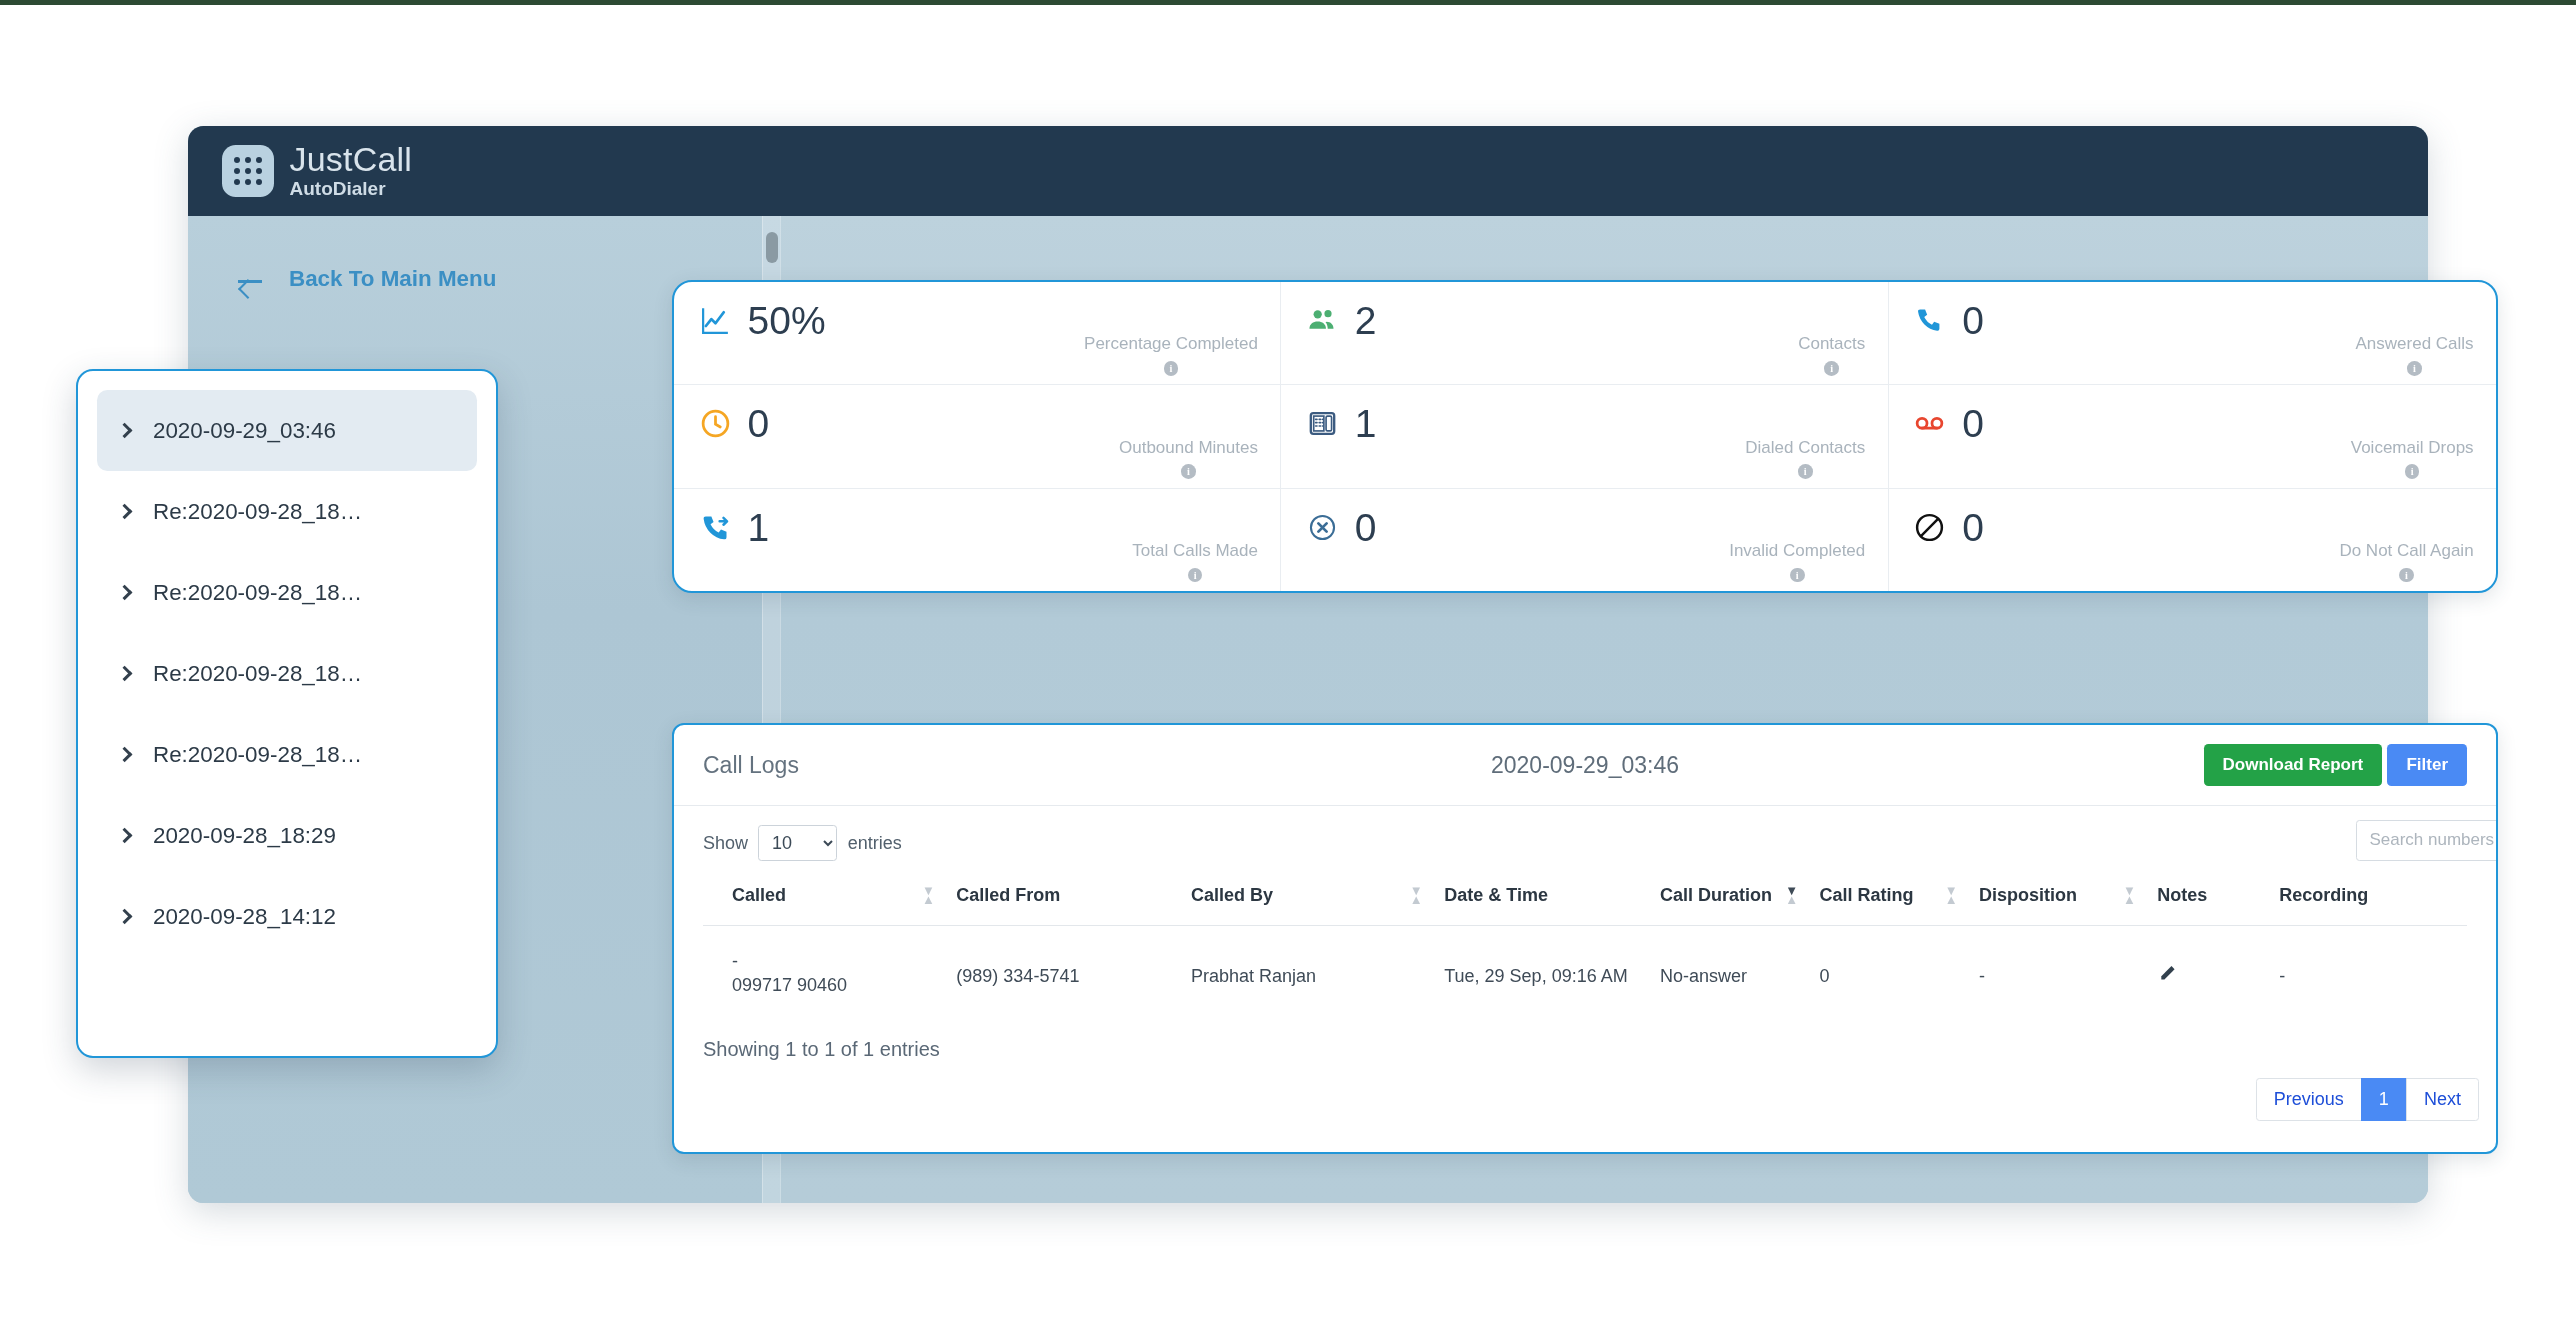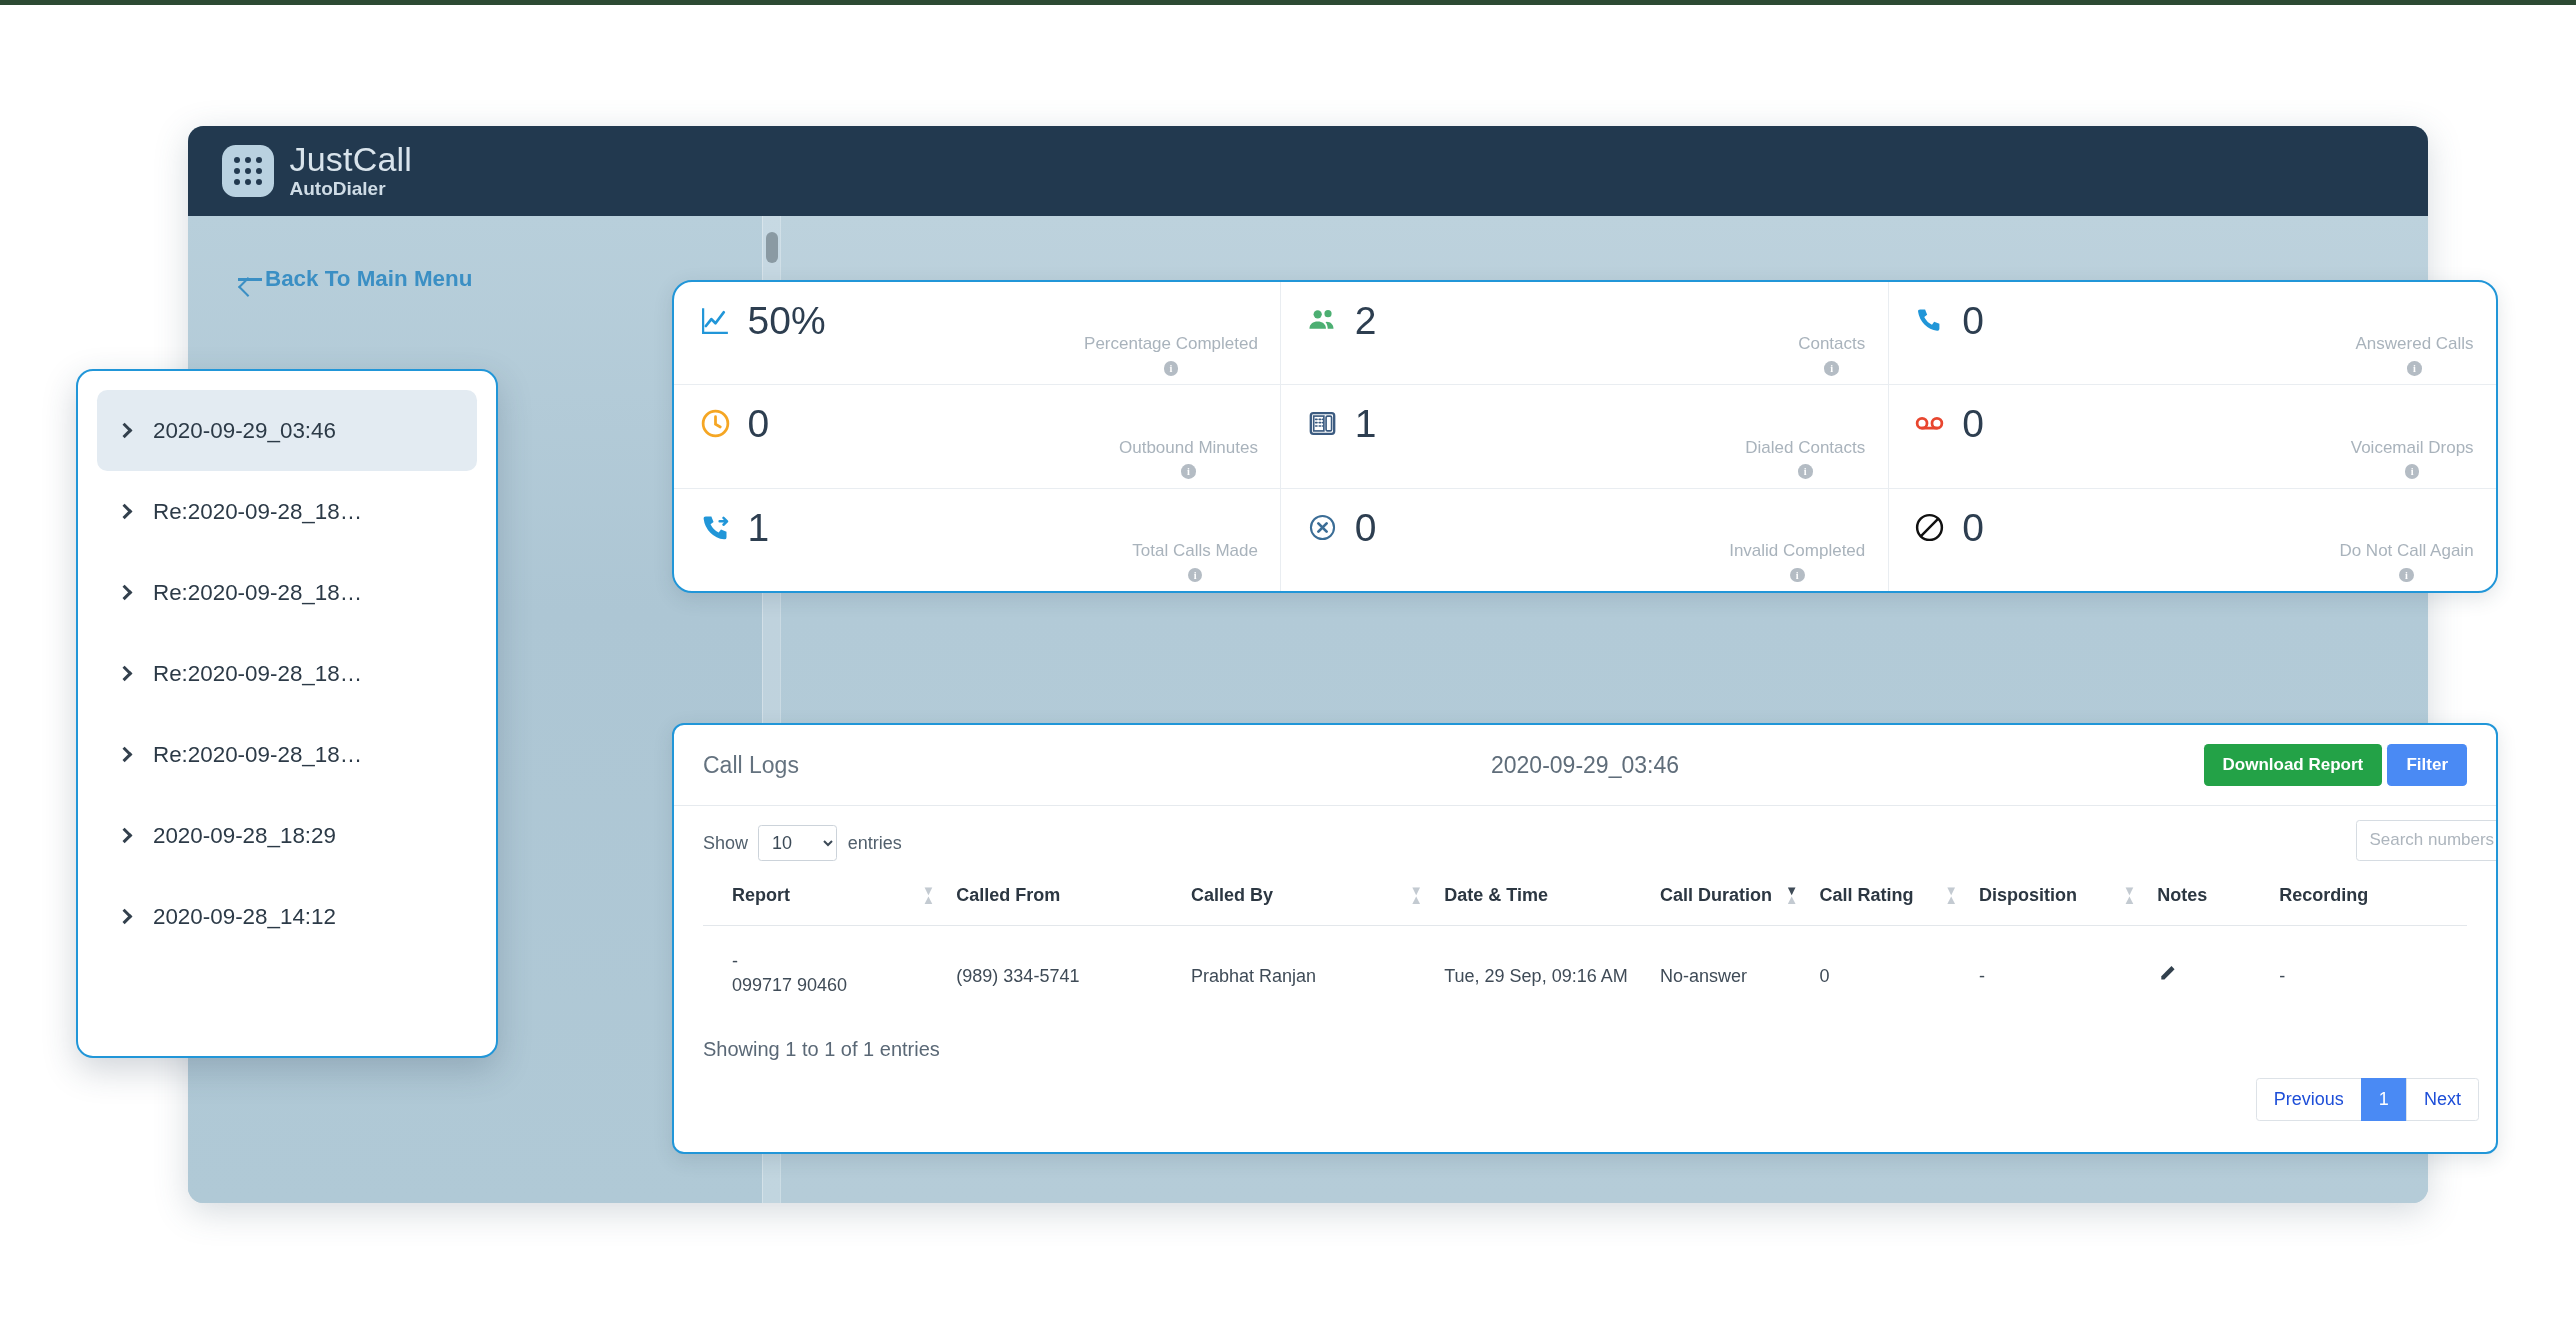--- a/index.html
+++ b/index.html
@@ -38,21 +38,21 @@
   .dialpad i { width:6px; height:6px; border-radius:50%; background:#22394f; display:block; }
   .brand-main { color:#d9e4ec; font-size:34px; font-weight:400; letter-spacing:0.2px; line-height:1; }
   .brand-sub { color:#cfdce6; font-size:19px; font-weight:700; line-height:1.25; margin-top:0.9px; }
 
   .app-body {
     position:absolute; top:90px; left:0; right:0; bottom:0;
     background: linear-gradient(180deg,#b8cfdb 0%, #adc6d4 40%, #b0c9d6 100%);
   }
   .back-link {
     position:absolute; left:50px; top:50px;
-    display:flex; align-items:center; gap:1px;
+    display:flex; align-items:flex-end; gap:25px;
     color:#3b8fc4; font-size:22.4px; font-weight:700;
     cursor:pointer;
   }
   .back-arrow { width:26px; height:22.4px; position:relative; }
   .back-arrow:before {
     content:""; position:absolute; left:0; top:10.3px; width:24px; height:2.6px; background:#3b8fc4;
   }
   .back-arrow:after {
     content:""; position:absolute; left:0; top:5.2px; width:12px; height:12px;
     border-left:2.6px solid #3b8fc4; border-bottom:2.6px solid #3b8fc4;
@@ -429,21 +429,21 @@
             <col style="width:8.5%">
             <col style="width:8.5%">
           <col style="width:9.5%">
             <col style="width:6.5%">
             <col style="width:10%">
         </colgroup>
         <thead>
             <tr id="logs-head-row">
               <th class="col-pad-l">
                 <div class="th-inner">
-      <span>Report</span>
+      <span>Called</span>
       <span class="sort-ic ">
                     <span class="dn">▼</span>
                     <span class="up">▲</span>
                   </span>
     </div>
               </th>
               <th>
                 <div class="th-inner">
       <span>Called From</span>
 

